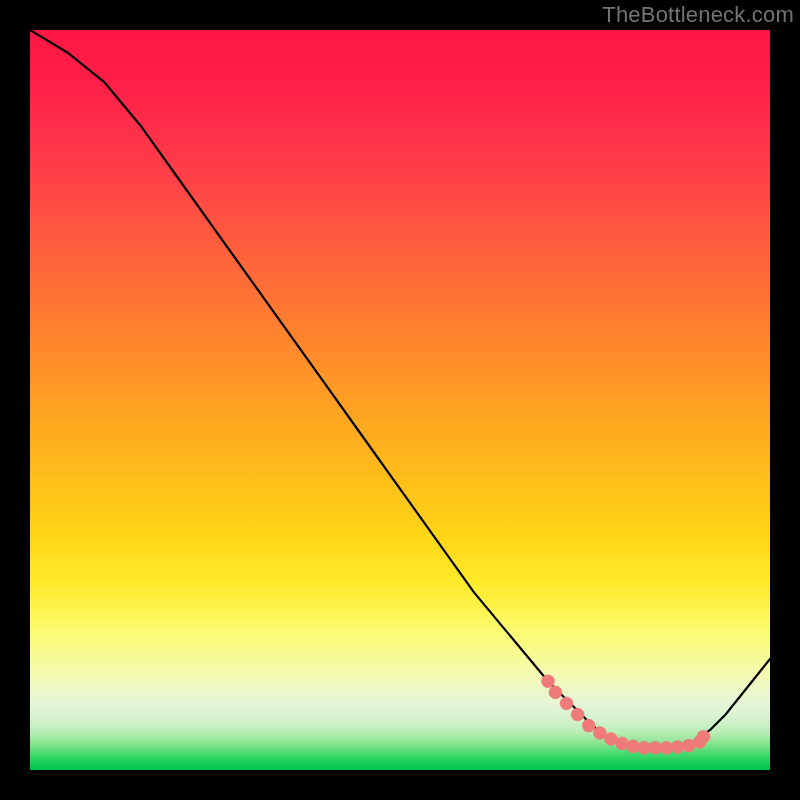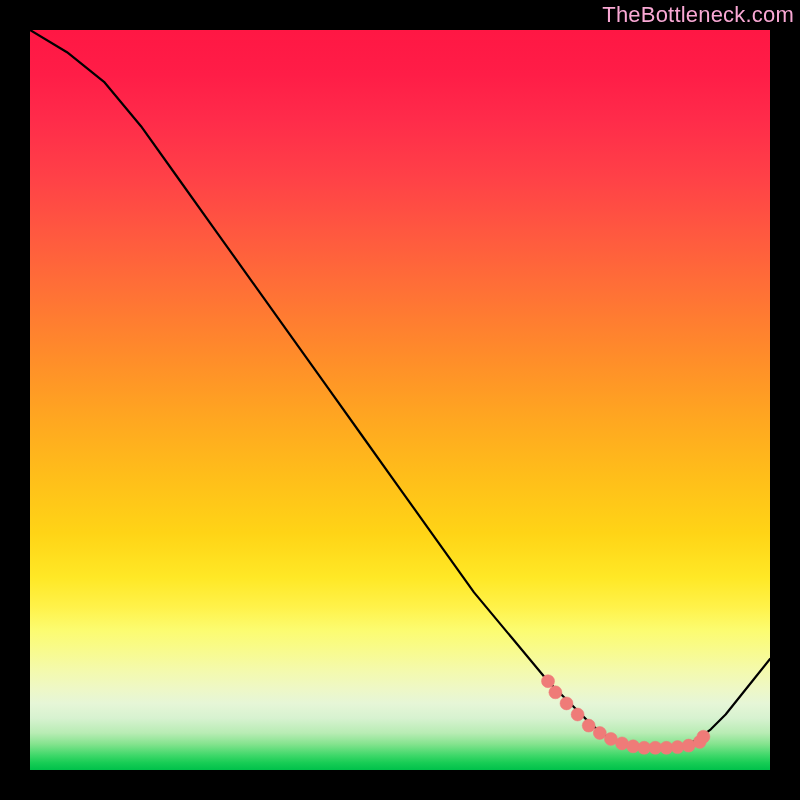--- a/index.html
+++ b/index.html
@@ -14,21 +14,21 @@
   .frame {
     position: relative;
     width: 800px;
     height: 800px;
     background: #000;
   }
   .watermark {
     position: absolute;
     top: 2px;
     right: 6px;
-    color: #f9a8d4;
+    color: #737373;
     font-size: 22px;
     letter-spacing: 0.2px;
     font-weight: 400;
     z-index: 10;
   }
   .plot {
     position: absolute;
     left: 30px;
     top: 30px;
     width: 740px;

